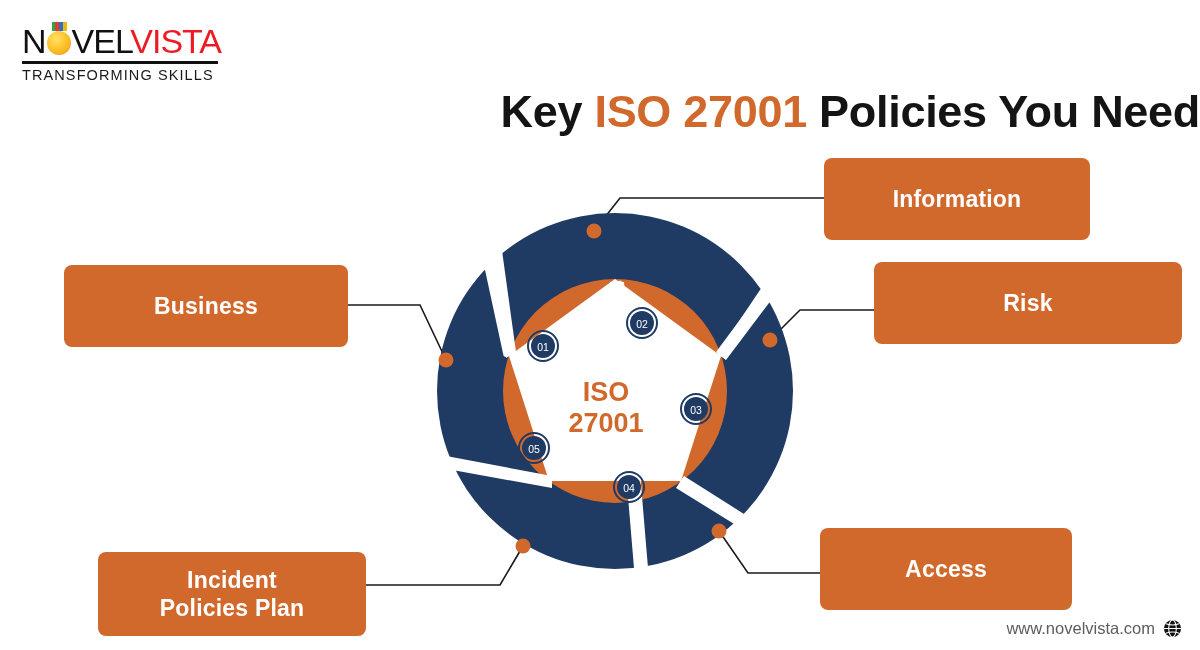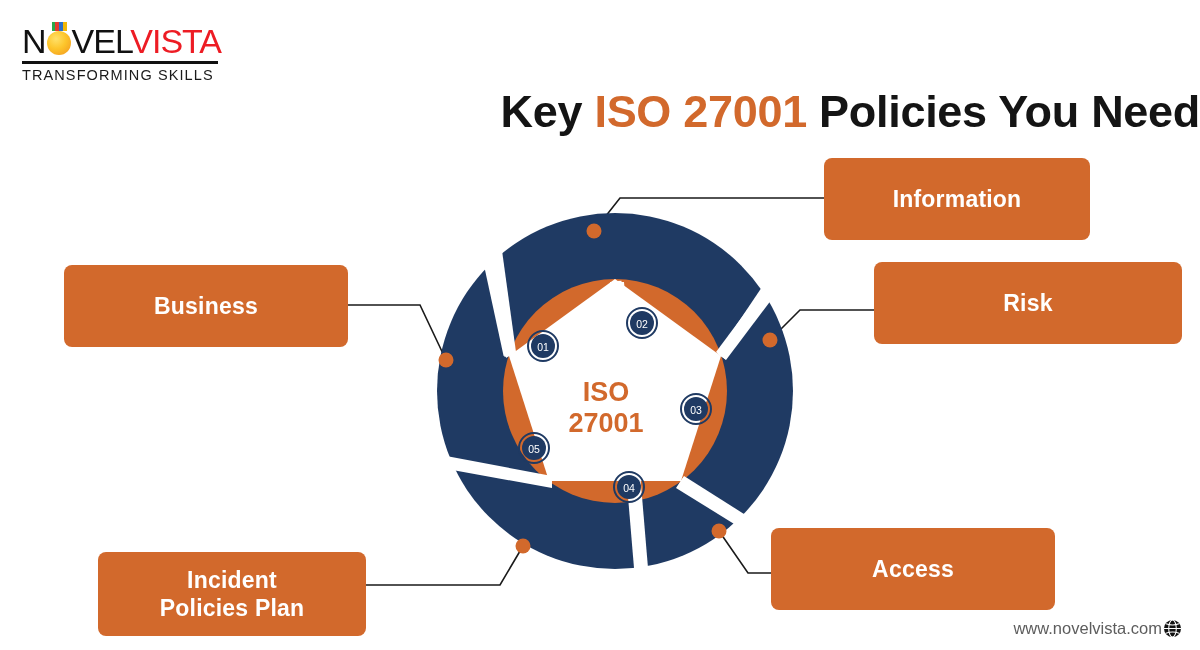--- a/index.html
+++ b/index.html
@@ -117,30 +117,30 @@
     letter-spacing: 0.2px;
     box-sizing: border-box;
     padding: 6px 14px;
   }
   .pill span { display: block; }
 
   #pill-info    { left: 824px; top: 158px; width: 266px; height: 82px; }
   #pill-risk    { left: 874px; top: 262px; width: 308px; height: 82px; }
   #pill-biz     { left: 64px;  top: 265px; width: 284px; height: 82px; justify-content: center; }
   #pill-incident{ left: 90px;  top: 552px; width: 268px; height: 84px; margin-left: 8px; }
-  #pill-access  { left: 771px; top: 528px; width: 284px; height: 82px; }
+  #pill-access  { left: 820px; top: 528px; width: 252px; height: 82px; }
 
   
   #footer {
     position: absolute;
     right: 18px;
     bottom: 12px;
     display: flex;
     align-items: center;
-    gap: 1px;
+    gap: 8px;
     font-size: 16.5px;
     color: #5d5d5d;
   }
   #footer .globe { display: block; }
 </style>
 </head>
 <body>
 
 <div id="page">
 

